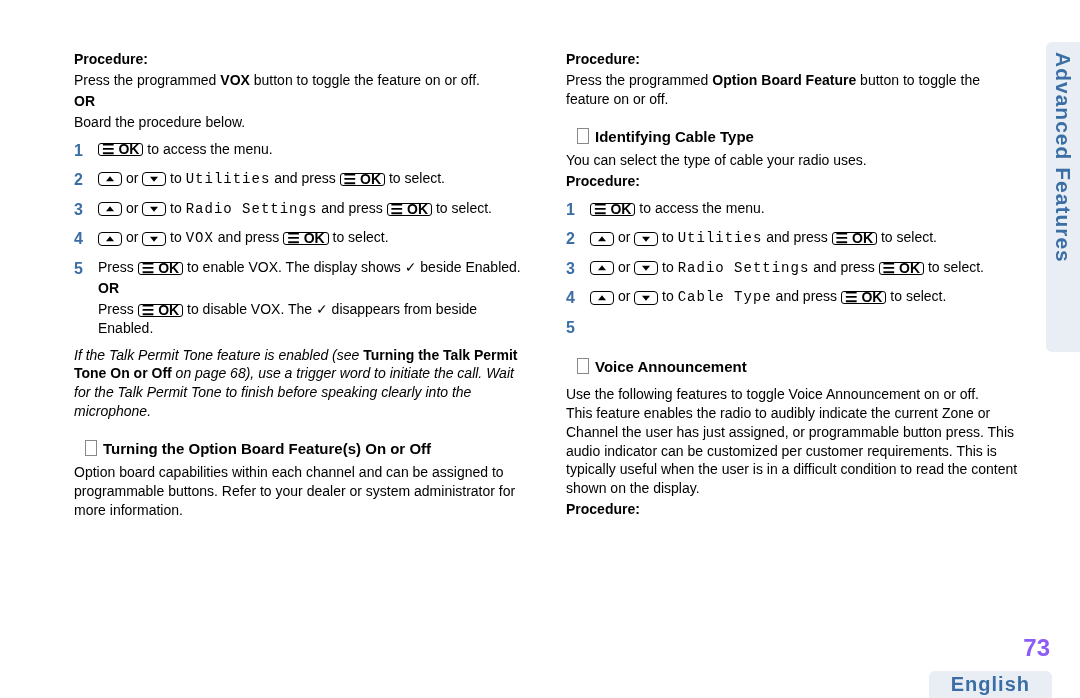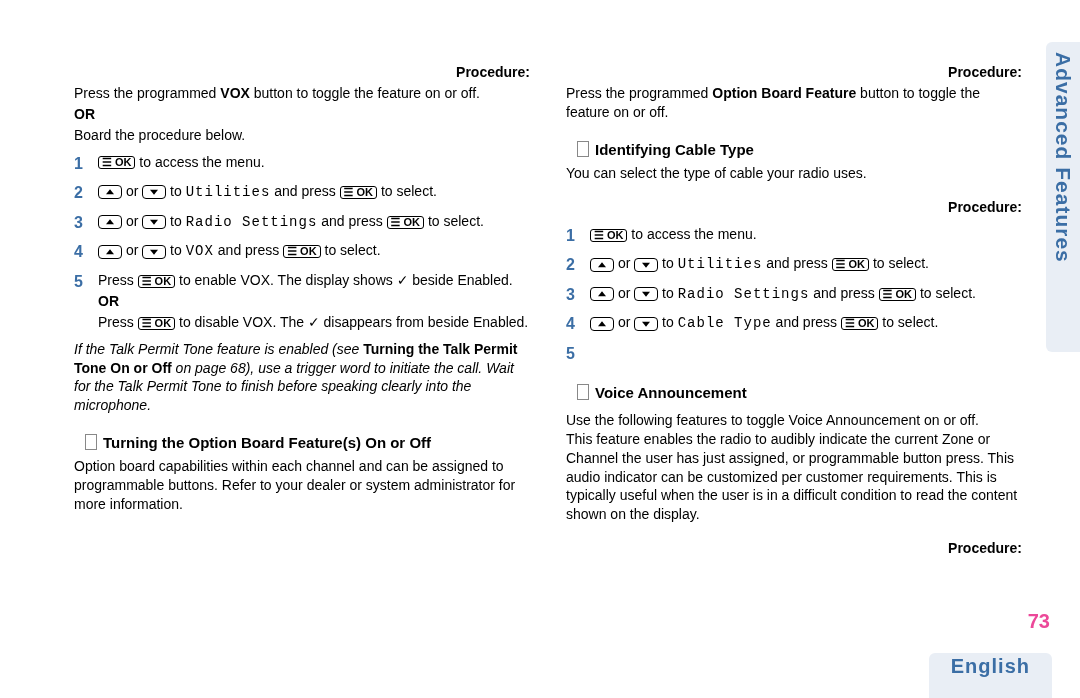--- a/index.html
+++ b/index.html
@@ -19,23 +19,22 @@
     gap: 36px;
     height: 610px;
     box-sizing: border-box;
   }
   .col {
     flex: 1;
     line-height: 1.35;
   }
   .proc-label {
     font-weight: bold;
-    margin-top: 15px;
+    margin-top: 2px;
     margin-bottom: 2px;
-    text-align: right;
   }
   .or {
     font-weight: bold;
     margin: 2px 0;
   }
   .num-list {
     margin: 4px 0 6px 0;
     padding: 0;
     list-style: none;
   }
@@ -51,21 +50,21 @@
     font-size: 16px;
     min-width: 14px;
   }
   .li-body {
     flex: 1;
   }
   .btn-ok {
     display: inline-block;
     border: 1px solid #000;
     border-radius: 3px;
-    font-size: 11px;
+    font-size: 14px;
     font-weight: bold;
     padding: 0px 3px;
     vertical-align: middle;
     line-height: 11px;
     font-family: Arial, sans-serif;
   }
   .btn-arrow {
     display: inline-block;
     border: 1px solid #000;
     border-radius: 4px;
@@ -140,32 +139,32 @@
     letter-spacing: 1px;
   }
   .footer {
     position: absolute;
     right: 0;
     bottom: 0;
     text-align: right;
     padding-right: 28px;
   }
   .pagenum {
-    color: #ec4899;
-    font-weight: bold;
-    font-size: 20px;
-    margin-bottom: 20px;
+    color: #8b5cf6;
+    font-weight: bold;
+    font-size: 24px;
+    margin-bottom: 9px;
     padding-right: 2px;
   }
   .lang-tab {
     background: #e9eef5;
     color: #3b6ea5;
     font-weight: bold;
     font-size: 20px;
-    padding: 2px 22px 20px 22px;
+    padding: 2px 22px 2px 22px;
     border-radius: 6px 6px 0 0;
     display: inline-block;
     letter-spacing: 1px;
   }
   .indent {
     margin-left: 0px;
   }
   b { font-weight: bold; font-style: normal; }
 </style>
 </head>

